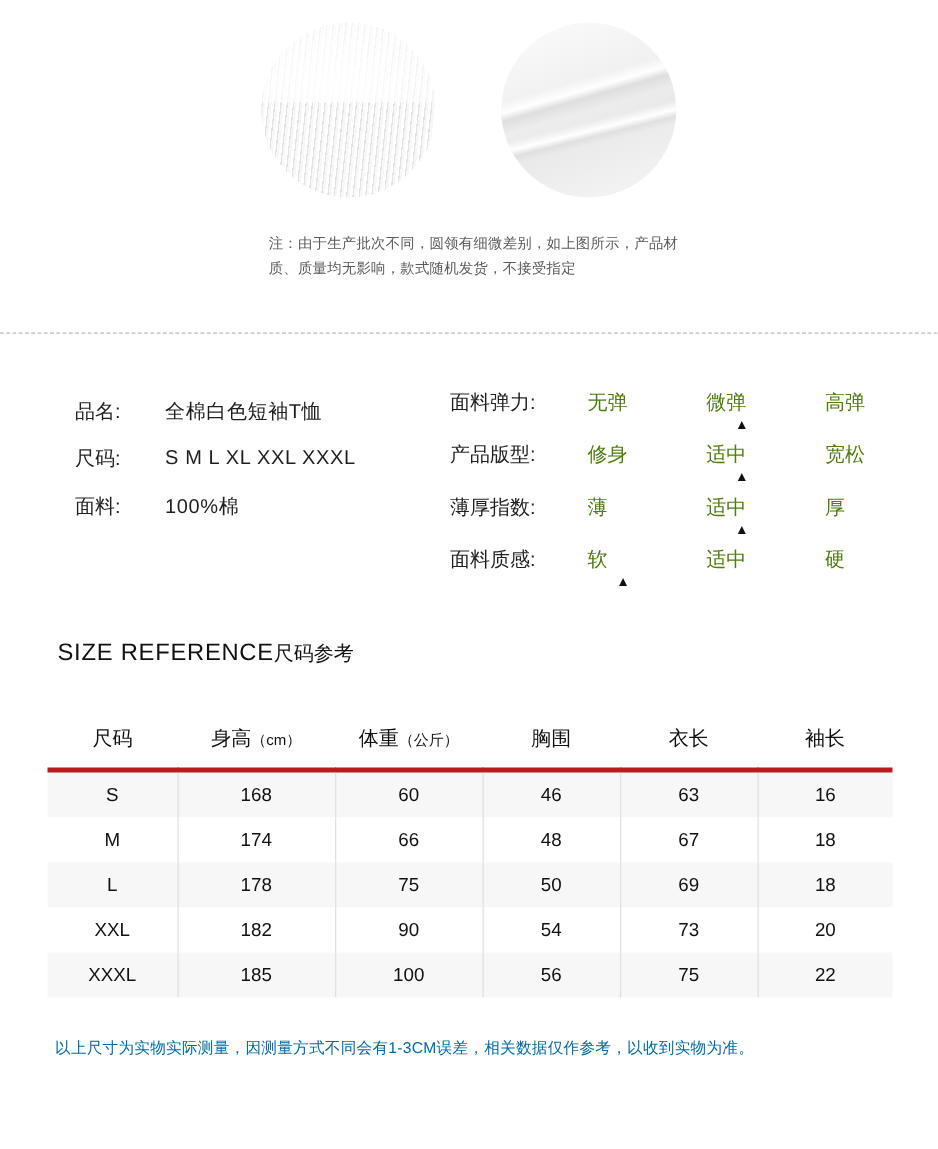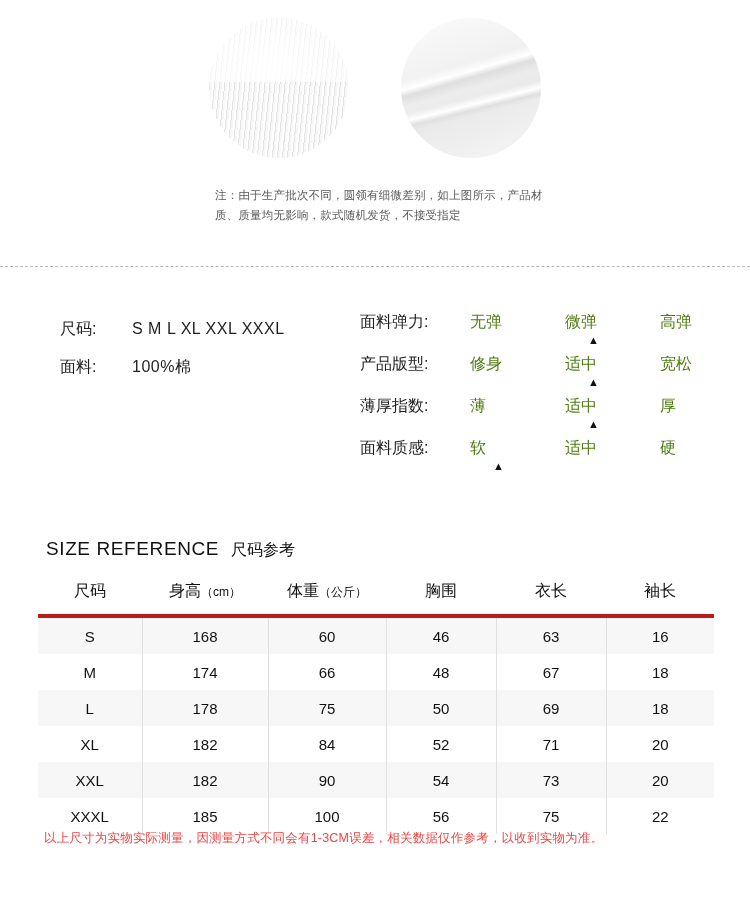--- a/index.html
+++ b/index.html
@@ -172,25 +172,25 @@
     color: #111111;
     line-height: 1;
   }
   .marker.m1 { left: 133px; }
   .marker.m2 { left: 228px; }
   .marker.below { top: 27px; }
 
   
   .size-ref-title {
     position: absolute;
-    top: 538px;
+    top: 512px;
     left: 46px;
     display: flex;
     align-items: baseline;
-    gap: 12px;
+    gap: 0;
   }
   .size-ref-en {
     font-size: 19px;
     letter-spacing: 0.6px;
     color: #111111;
   }
   .size-ref-cn {
     font-size: 16px;
     color: #111111;
   }
@@ -242,41 +242,45 @@
   .col-l     { width: 110px; }
   .col-s     { width: 108px; }
 
   
   .footer-note {
     position: absolute;
     top: 830px;
     left: 44px;
     width: 670px;
     font-size: 12.5px;
-    color: #ef4444;
+    color: #0369a1;
     letter-spacing: 0.2px;
   }
 </style>
 </head>
 <body>
 
 <div class="photo-section">
   <div class="circle-wrap">
     <div class="photo-circle left"></div>
     <div class="photo-circle right"></div>
   </div>
   <div class="photo-note">注：由于生产批次不同，圆领有细微差别，如上图所示，产品材质、质量均无影响，款式随机发货，不接受指定</div>
 </div>
 
 <div class="dashed-sep"></div>
 
 <div class="spec-section">
 
   <div class="spec-left">
     <div class="spec-row">
+      <span class="spec-label">品名:</span>
+      <span class="spec-value">全棉白色短袖T恤</span>
+    </div>
+    <div class="spec-row">
       <span class="spec-label">尺码:</span>
       <span class="spec-value sizes">S M L XL XXL XXXL</span>
     </div>
     <div class="spec-row">
       <span class="spec-label">面料:</span>
       <span class="spec-value">100%棉</span>
     </div>
   </div>
 
   <div class="spec-right">
@@ -351,28 +355,20 @@
     </tr>
     <tr>
       <td>L</td>
       <td>178</td>
       <td>75</td>
       <td>50</td>
       <td>69</td>
       <td>18</td>
     </tr>
     <tr>
-      <td>XL</td>
-      <td>182</td>
-      <td>84</td>
-      <td>52</td>
-      <td>71</td>
-      <td>20</td>
-    </tr>
-    <tr>
       <td>XXL</td>
       <td>182</td>
       <td>90</td>
       <td>54</td>
       <td>73</td>
       <td>20</td>
     </tr>
     <tr>
       <td>XXXL</td>
       <td>185</td>

